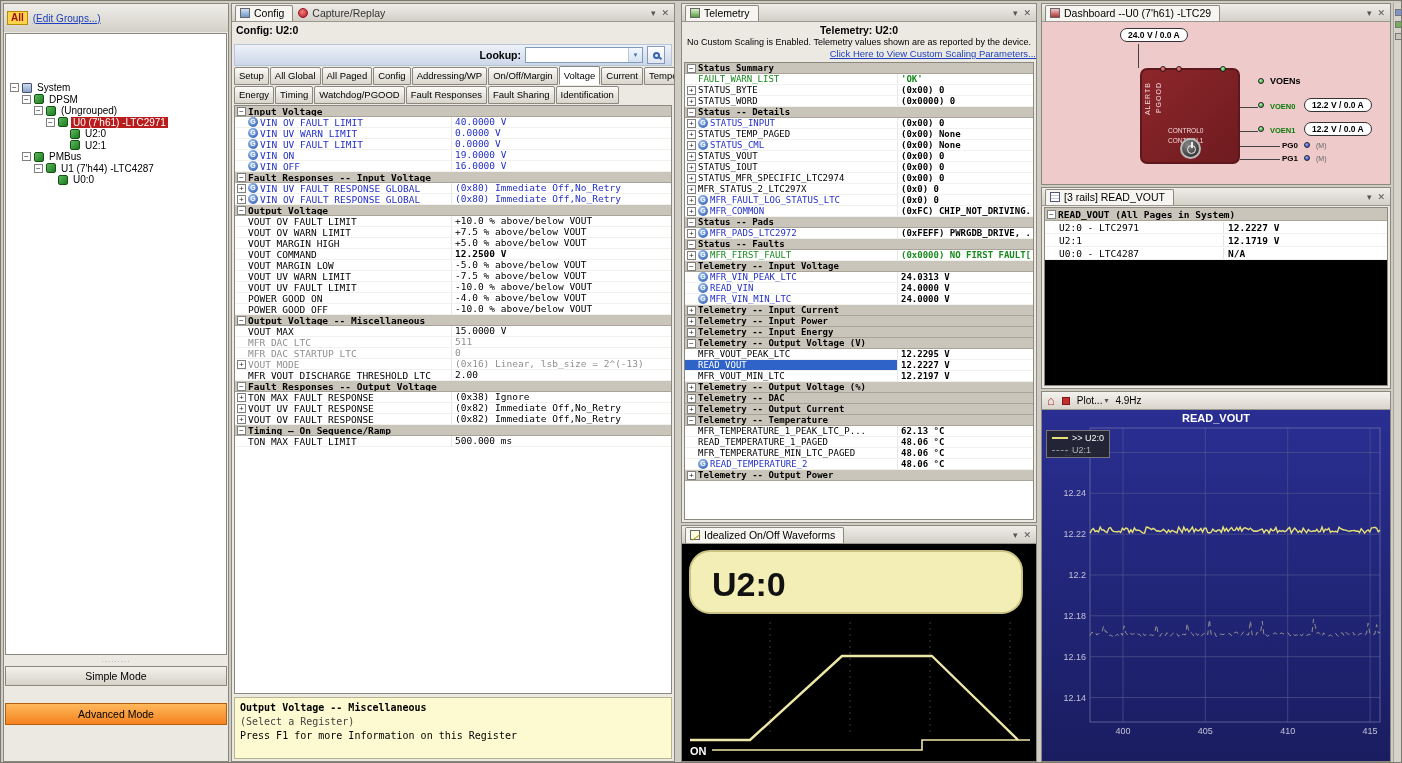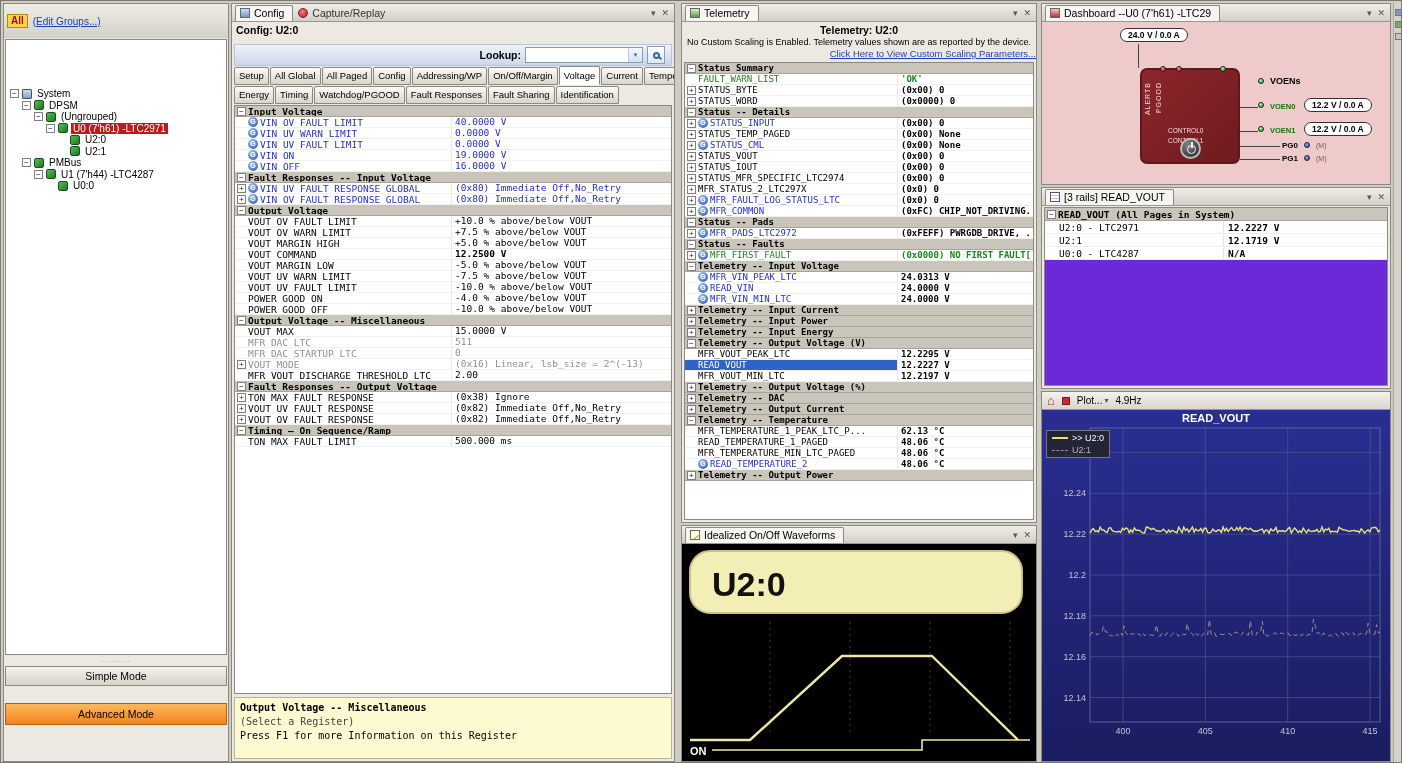--- a/index.html
+++ b/index.html
@@ -44,21 +44,21 @@
 .ncell.blue,.vcell.blue{color:#2430c8}
 .ncell.gray,.vcell.gray{color:#8f8f8f}
 .ncell.green,.vcell.green{color:#168a1c}
 .ncell.sel{background:#2f63c8;color:#fff}
 .vcell.boldv{font-weight:bold}
 .tele .ncell{flex:0 0 212px}
 .tele .regrow{font-size:9px}
 .tele .regrow:not(.section) .vcell{font-weight:bold}
 
 
-.allrow{height:34px;flex:none;display:flex;align-items:center;gap:5px;padding:13px 3px;background:linear-gradient(#efede8,#d3d0c8)}
+.allrow{height:28px;flex:none;display:flex;align-items:center;gap:5px;padding:13px 3px;background:linear-gradient(#efede8,#d3d0c8)}
 .allbtn{background:#ffd24d;border:1px solid #b98a00;color:#9c1010;font-weight:bold;font-size:10px;line-height:12px;padding:0 3px}
 .editlink{color:#1b3fbf;text-decoration:underline;font-size:10px}
 .treearea{flex:1;background:#fff;border:1px solid #8a887f;margin:1px;overflow:hidden;padding-top:48px}
 .titem{display:flex;align-items:center;gap:3px;height:11.5px;font-size:10px;white-space:nowrap}
 .ind0{padding-left:4px}.ind1{padding-left:16px}.ind2{padding-left:28px}.ind3{padding-left:40px}.ind4{padding-left:52px}
 .nodeicon{flex:none;width:10px;height:10px;border-radius:2px}
 .nodeicon.chip{background:linear-gradient(135deg,#5cb85c,#1e7a1e);border:1px solid #145214}
 .nodeicon.pc{background:linear-gradient(#cfdcf0,#8ba3c9);border:1px solid #44506b;border-radius:1px}
 .tlabel{padding:0 2px}
 .titem .tlabel.sel{background:#b91c1c;color:#fff}
@@ -88,21 +88,21 @@
 
 .telehdr{flex:none;text-align:center;font-weight:bold;font-size:10.5px;padding-top:2px}
 .telenote{flex:none;text-align:center;font-size:9px;white-space:nowrap;overflow:hidden;padding-top:1px}
 .telelink{flex:none;text-align:right;font-size:9.5px;color:#1b3fbf;text-decoration:underline;padding:1px 0 2px}
 
 
 .railhdr{flex:none;height:13px;background:#c9c5bb;border-bottom:1px solid #a8a49a;display:flex;align-items:center;gap:2px;padding-left:2px;font:bold 9.5px "DejaVu Sans Mono",monospace}
 .railrow{flex:none;display:flex;height:13px;background:#fff;border-bottom:1px solid #efefec;align-items:center;font:9.5px "DejaVu Sans Mono",monospace}
 .railrow .rn{flex:0 0 178px;padding-left:14px;overflow:hidden}
 .railrow .rv{flex:1;font-weight:bold;border-left:1px solid #e4e4e0;padding-left:4px}
-.railsbody{flex:1;background:#6d28d9;border:1px solid #8a887f;margin:1px 2px 2px;display:flex;flex-direction:column;overflow:hidden}
+.railsbody{flex:1;background:#000000;border:1px solid #8a887f;margin:1px 2px 2px;display:flex;flex-direction:column;overflow:hidden}
 
 
 .plottools{flex:none;height:18px;display:flex;align-items:center;gap:7px;padding:0 5px;background:linear-gradient(#f4f2ee,#d9d5cc);border-bottom:1px solid #9a978e;font-size:10px}
 .homeicon{color:#b03030;font-size:13px;line-height:12px}
 .homeicon::before{content:"⌂"}
 .stopicon{width:8px;height:8px;background:#c03030;border:1px solid #801818}
 .menulbl{display:flex;align-items:center;gap:2px}
 .menulbl::after{content:"▾";font-size:8px;color:#555}
 .chartarea{flex:1;position:relative;background:linear-gradient(#2a2e92,#1a1d60);overflow:hidden}
 .charttitle{position:absolute;left:0;right:0;top:2px;text-align:center;color:#fff;font-weight:bold;font-size:11px}

